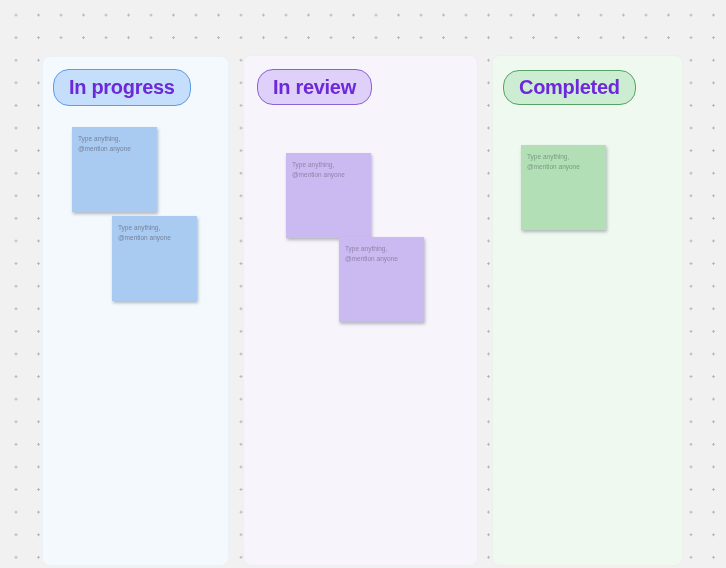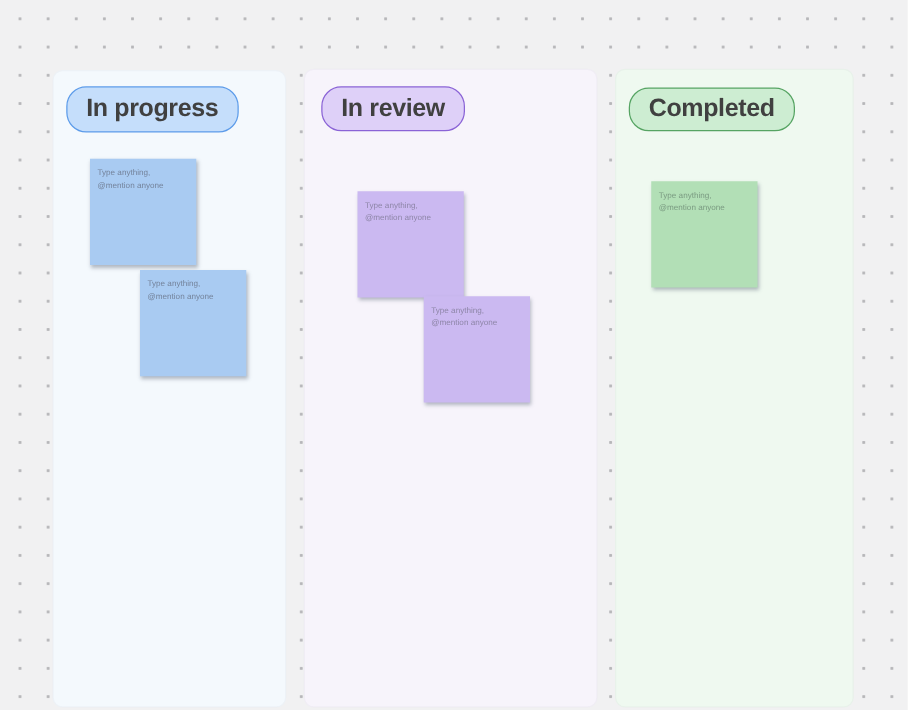--- a/index.html
+++ b/index.html
@@ -41,21 +41,21 @@
   .pill {
     position: absolute;
     display: inline-flex;
     align-items: center;
     box-sizing: border-box;
     padding: 0 15px;
     border-radius: 16px;
     font-weight: 700;
     font-size: 20px;
     letter-spacing: -0.3px;
-    color: #404040;
+    color: #6d28d9;
     white-space: nowrap;
   }
   .pill-in-progress {
     left: 10px; top: 12px;
     height: 37px;
     background: #C5DEFB;
     border: 1.5px solid #5D9CEA;
   }
   .pill-in-review {
     left: 13px; top: 13px;

